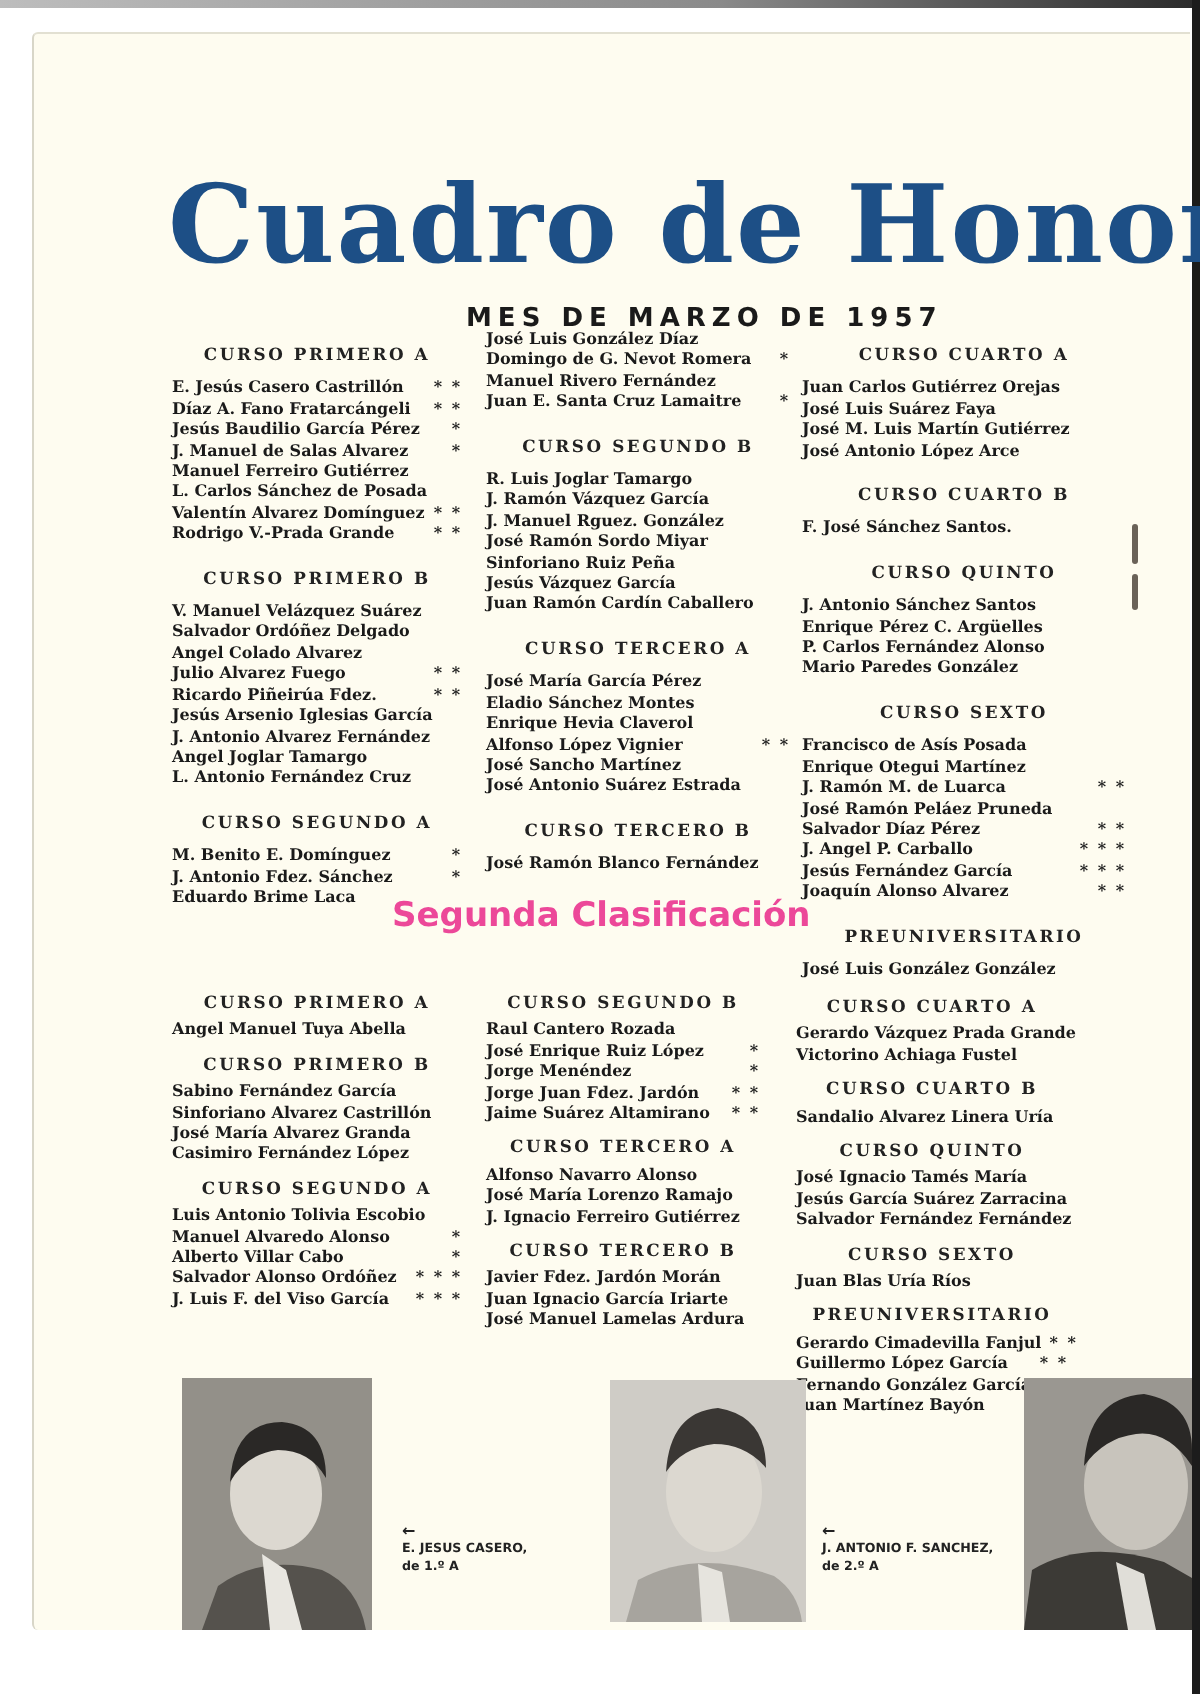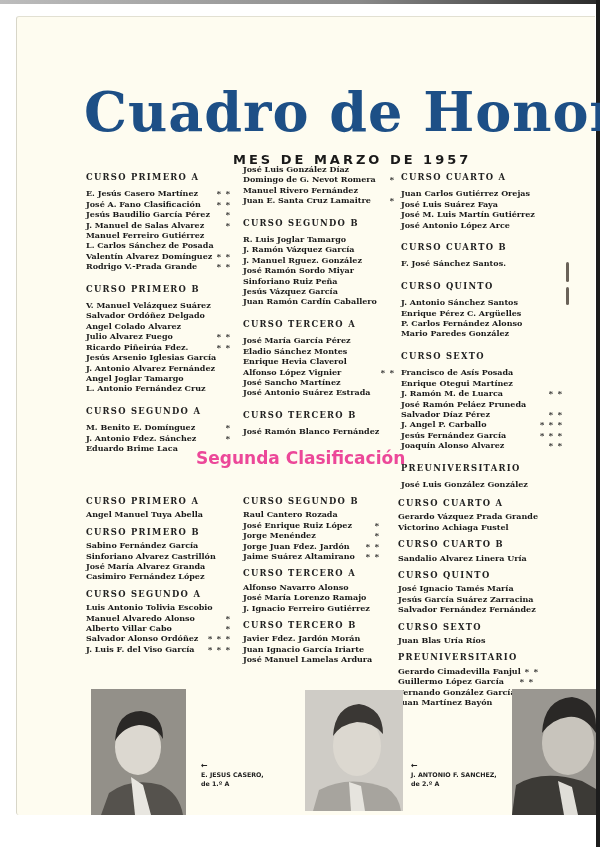--- a/index.html
+++ b/index.html
@@ -32,21 +32,21 @@
     color: #1d4f86; letter-spacing: 1px; line-height: 60px;
     overflow: hidden;
   }
   .subtitle {
     position: absolute; left: 195px; top: 152px;
     font-family: "DejaVu Sans", sans-serif; font-weight: bold; font-size: 13px;
     letter-spacing: 3px; color: #1a1a1a; margin-left: 38px;
   }
   .col { position: absolute; font-size: 8px; line-height: 10.4px; color: #1a1a1a; }
   .col .head {
-    font-weight: bold; font-size: 8.4px; letter-spacing: 1.3px; 
+    font-weight: bold; font-size: 8.4px; letter-spacing: 1.3px; text-align: center;
     margin: 0 0 6px 0; color: #222;
   }
   .col .sec { margin-bottom: 12px; }
   .col .name { display: flex; justify-content: space-between; white-space: nowrap; font-weight: bold; }
   .col .name .stars { letter-spacing: 1px; padding-left: 4px; }
   .sub { position: absolute; left: 196px; top: 448px;
     font-family: "DejaVu Sans", sans-serif; font-weight: bold; font-size: 17px; color: #ec4899; }
   .col2 .sec { margin-bottom: 7px; }
   .col2 .head { margin-bottom: 3px; }
   .photo { position: absolute; overflow: hidden; }
@@ -63,25 +63,25 @@
 <div class="staple" style="left:566px; top:262px;"></div>
 <div class="staple" style="left:566px; top:287px; height:18px;"></div>
 
 <div class="title">Cuadro de Honor de M</div>
 <div class="subtitle">MES DE MARZO DE 1957</div>
 
 <div class="col" id="p1" style="left:86px; top:172px; width:145px;">
     <div class="sec">
       <div class="head">CURSO PRIMERO A</div>
       <div class="name">
-        <span>E. Jesús Casero Martínez</span>
-        <span class="stars">* *</span>
-      </div>
-      <div class="name">
-        <span>José A. Fano Clasificación</span>
+        <span>E. Jesús Casero Castrillón</span>
+        <span class="stars">* *</span>
+      </div>
+      <div class="name">
+        <span>Díaz A. Fano Fratarcángeli</span>
         <span class="stars">* *</span>
       </div>
       <div class="name">
         <span>Jesús Baudilio García Pérez</span>
         <span class="stars">*</span>
       </div>
       <div class="name">
         <span>J. Manuel de Salas Alvarez</span>
         <span class="stars">*</span>
       </div>

